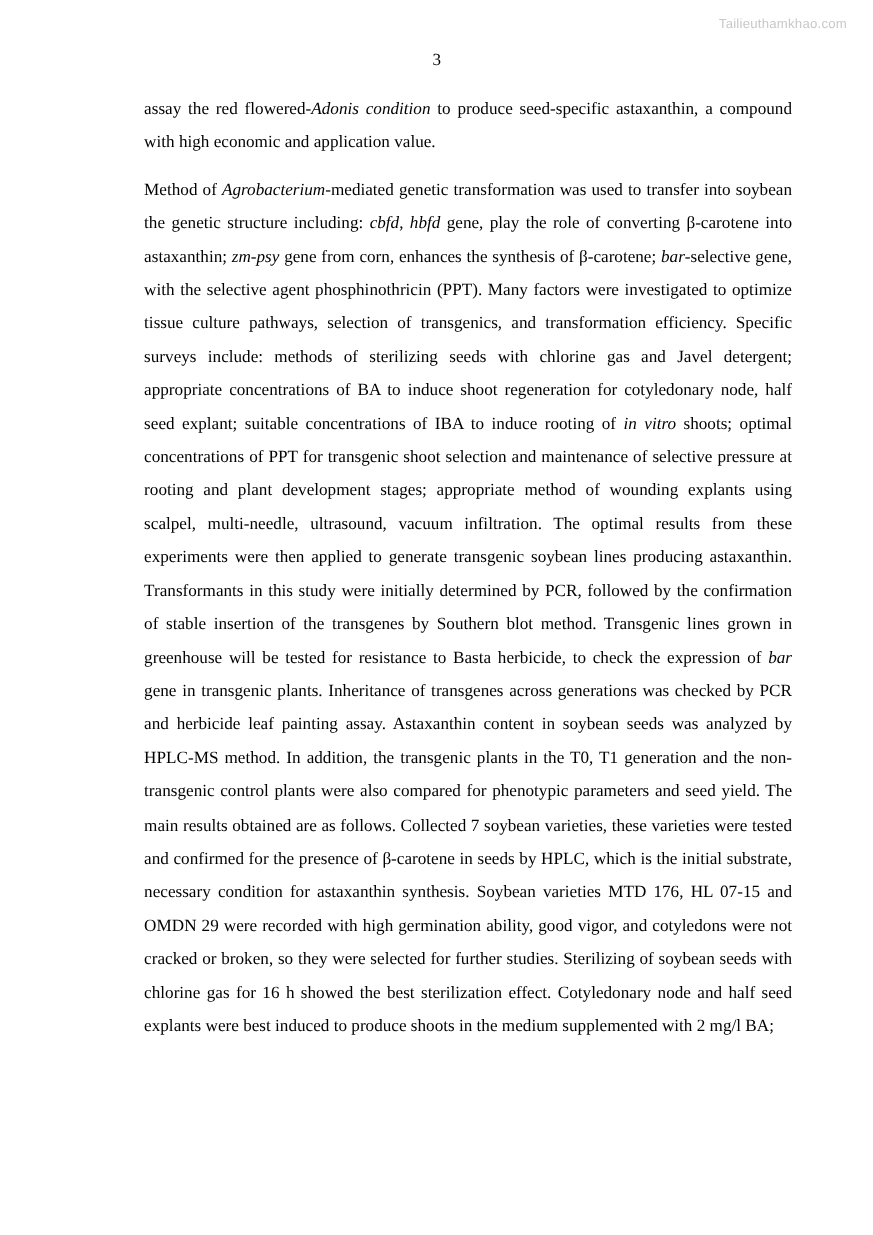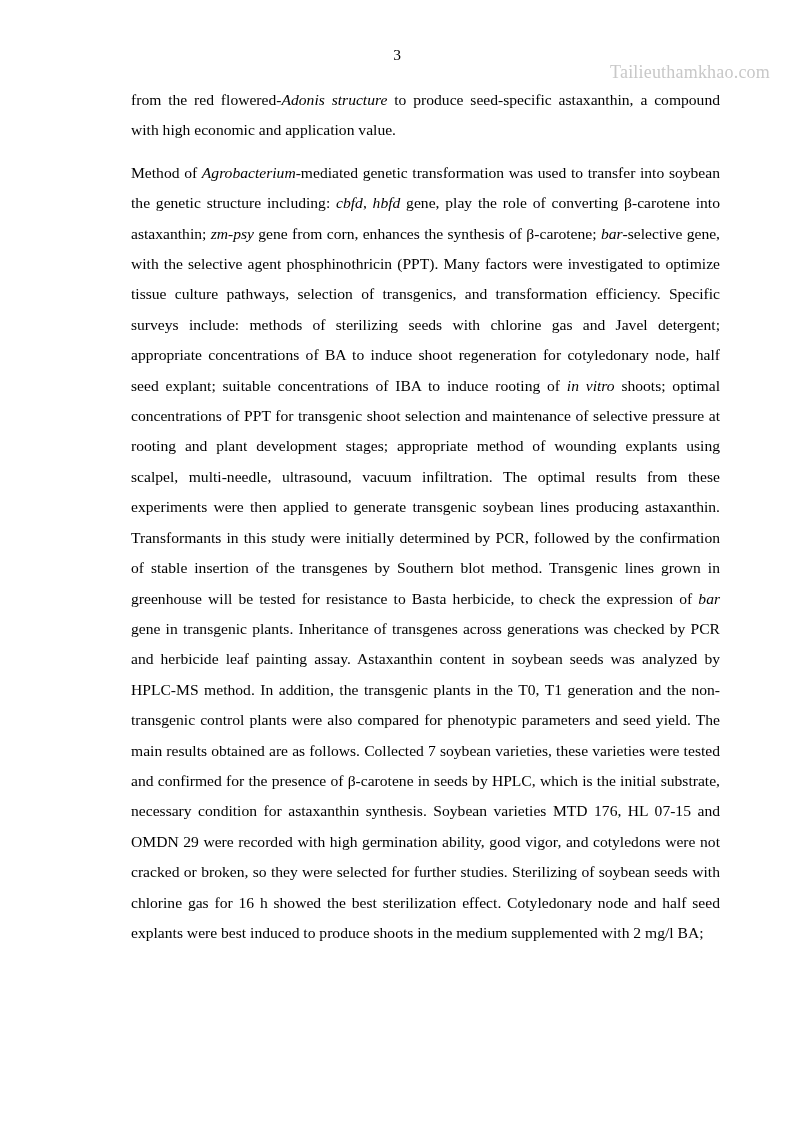--- a/index.html
+++ b/index.html
@@ -18,26 +18,25 @@
   .page {
     position: relative;
     width: 794px;
     height: 1123px;
     box-sizing: border-box;
   }
   .watermark {
     position: absolute;
     top: 14px;
     right: 24px;
-    font-family: Liberation Serif, serif;
-    font-size: 18px;
+    font-family: Liberation Sans, sans-serif;
+    font-size: 12px;
     color: #c8c8c8;
     letter-spacing: 0.2px;
     user-select: none;
-    margin-top: 48px;
   }
   .page-number {
     position: absolute;
     top: 47px;
     left: 0;
     width: 794px;
     text-align: center;
     font-size: 15.5px;
     line-height: 1;
   }
@@ -65,17 +64,17 @@
 </head>
 <body>
 
 <div class="page">
 
   <div class="watermark">Tailieuthamkhao.com</div>
 
   <div class="page-number">3</div>
 
   <div class="content">
-    <p class="para" id="para-1"><span>from the red flowered-</span><i>Adonis structure</i><span> to produce seed-specific astaxanthin, a compound with high economic and application value.</span></p>
+    <p class="para" id="para-1"><span>assay the red flowered-</span><i>Adonis condition</i><span> to produce seed-specific astaxanthin, a compound with high economic and application value.</span></p>
     <p class="para" id="para-2"><span>Method of </span><i>Agrobacterium</i><span>-mediated genetic transformation was used to transfer into soybean the genetic structure including:  </span><i>cbfd</i><span>, </span><i>hbfd</i><span> gene, play the role of converting β-carotene into astaxanthin; </span><i>zm-psy</i><span> gene from corn, enhances the synthesis of β-carotene; </span><i>bar</i><span>-selective gene, with the selective agent phosphinothricin (PPT). Many factors were investigated to optimize tissue culture pathways, selection of transgenics, and transformation efficiency. Specific surveys include: methods of sterilizing seeds with chlorine gas and Javel detergent; appropriate concentrations of BA to induce shoot regeneration for cotyledonary node, half seed explant; suitable concentrations of IBA to induce rooting of </span><i>in vitro</i><span> shoots; optimal concentrations of PPT for transgenic shoot selection and maintenance of selective pressure at rooting and plant development stages; appropriate method of wounding explants using scalpel, multi-needle, ultrasound, vacuum infiltration. The optimal results from these experiments were then applied to generate transgenic soybean lines producing astaxanthin. Transformants in this study were initially determined by PCR, followed by the confirmation of stable insertion of the transgenes by Southern blot method. Transgenic lines grown in greenhouse will be tested for resistance to Basta herbicide, to check the expression of </span><i>bar</i><span> gene in transgenic plants.  Inheritance of transgenes across generations was checked by PCR and herbicide leaf painting assay. Astaxanthin content in soybean seeds was analyzed by HPLC-MS method. In addition, the transgenic plants in the T0, T1 generation and the non-transgenic control plants were also compared for phenotypic parameters and seed yield. The main results obtained are as follows. Collected 7 soybean varieties, these varieties were tested and confirmed for the presence of β-carotene in seeds by HPLC, which is the initial substrate, necessary condition for astaxanthin synthesis. Soybean varieties MTD 176, HL 07-15 and OMDN 29 were recorded with high germination ability, good vigor, and cotyledons were not cracked or broken, so they were selected for further studies. Sterilizing of  soybean seeds with chlorine gas for 16 h showed the best sterilization effect. Cotyledonary node and half seed explants were best induced to produce shoots in the medium supplemented with 2 mg/l BA;</span></p>
   </div>
 
 </div>
 
 </body></html>

